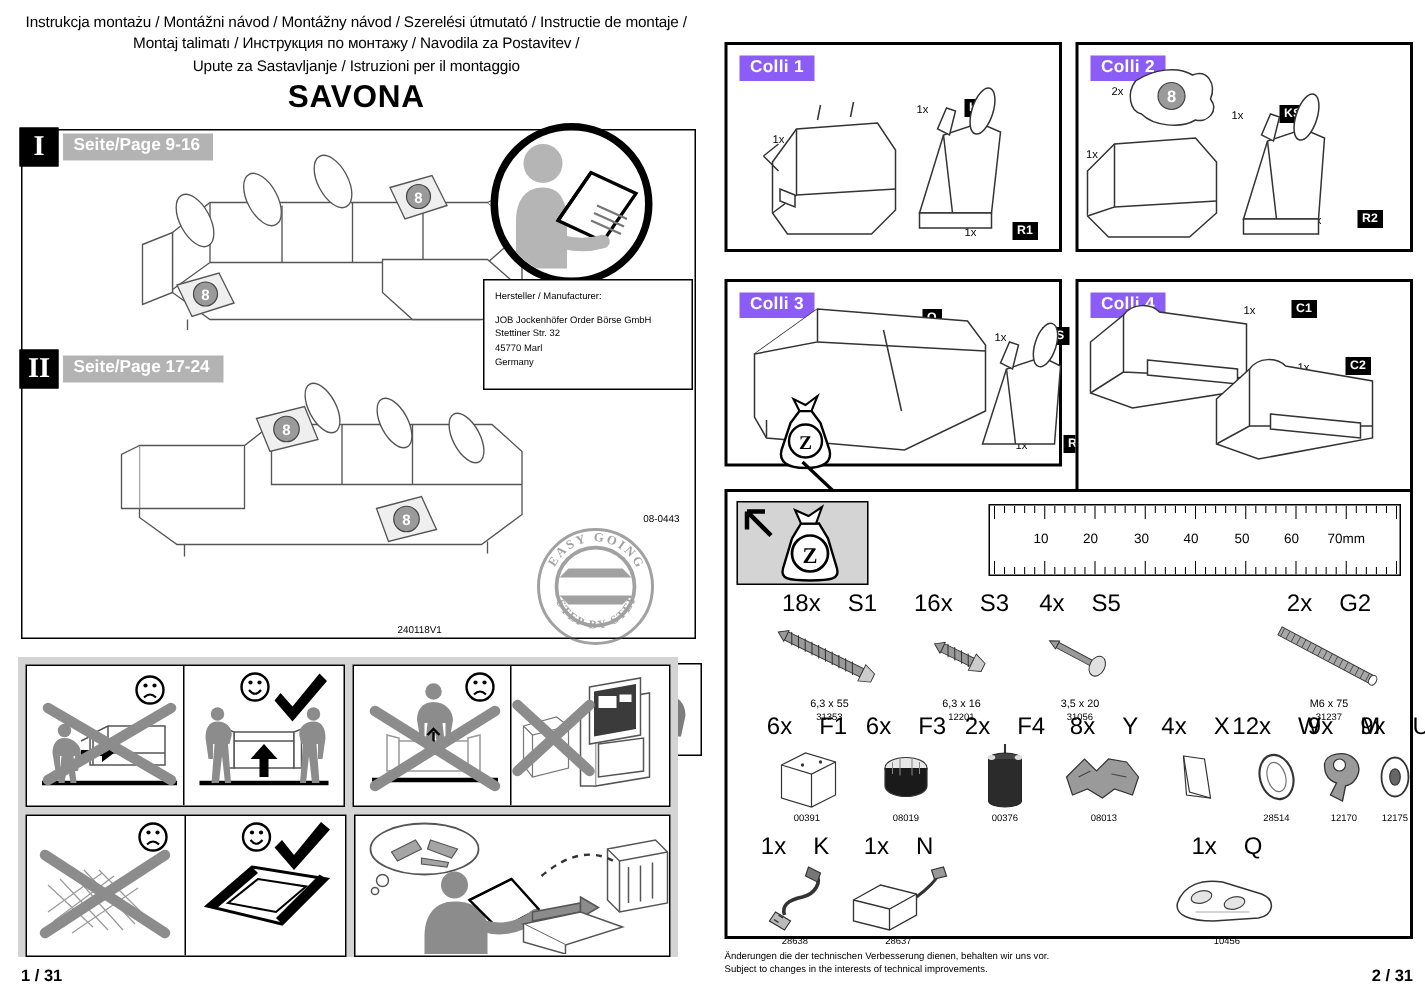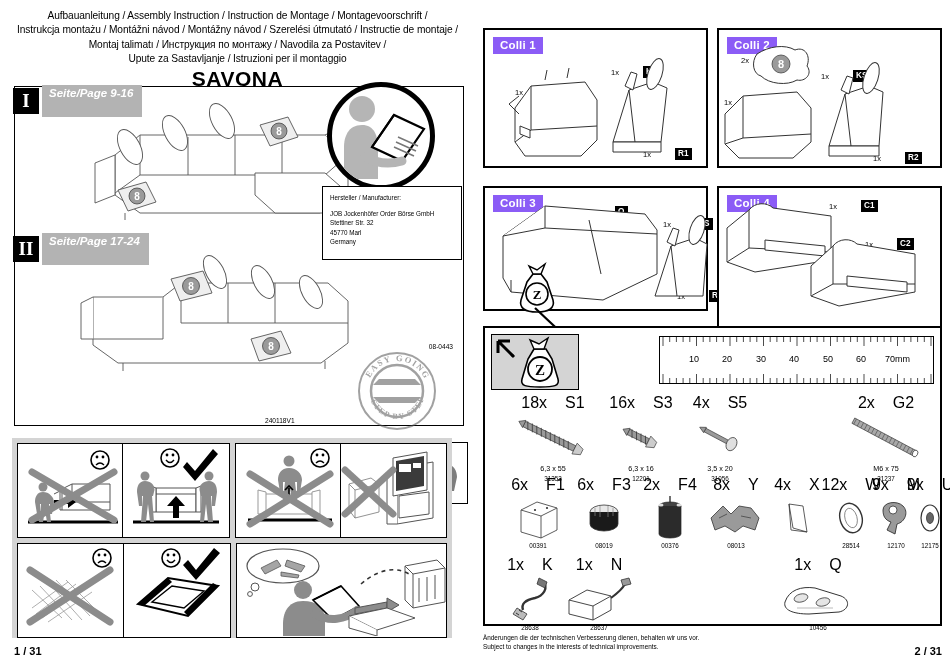--- a/index.html
+++ b/index.html
@@ -19,22 +19,22 @@
   .mainbox { position:absolute; left:14px; top:86px; width:450px; height:340px; border:1.6px solid #000; }
 
   .romanblock { position:absolute; display:flex; align-items:center; }
   .roman {
     width:26px; height:26px; background:#000; color:#fff;
     font-family:"Liberation Serif", serif; font-weight:bold;
     font-size:19px; display:flex; align-items:center; justify-content:center;
     border:2px solid #000;
   }
   .pagetag {
-    background:#b3b3b3; color:#fff; font-style:italic; font-weight:bold;
-    font-size:11.5px; padding:2px 9px 3px 7px; height:32px; line-height:13px;
+    background:#b3b3b3; color:#fff; font-weight:bold;
+    font-size:11.5px; padding:2px 9px 3px 7px; height:18px; line-height:13px;
     margin-left:3px;
   }
 
   .circleicon {
     position:absolute; left:327px; top:82px; width:108px; height:108px;
     border:5px solid #000; border-radius:50%; background:#fff; overflow:hidden;
   }
 
   .manubox {
     position:absolute; left:322px; top:186px; width:140px; height:74px;
@@ -91,21 +91,20 @@
   svg { display:block; }
 </style>
 </head>
 <body>
 
 <div class="page">
 
   <div class="left">
 
     <div class="langs">
-      <div>Aufbauanleitung / Assembly Instruction / Instruction de Montage / Montagevoorschrift /</div>
       <div>Instrukcja montażu / Montážni návod / Montážny návod / Szerelési útmutató / Instructie de montaje /</div>
       <div>Montaj talimatı / Инструкция по монтажу / Navodila za Postavitev /</div>
       <div>Upute za Sastavljanje / Istruzioni per il montaggio</div>
     </div>
     <div class="savona">SAVONA</div>
 
     <div class="mainbox">
 
       <div class="romanblock" style="left:-2px; top:-2px;">
         <div class="roman">I</div>
@@ -440,21 +439,21 @@
         <span class="cnt">2x</span>
       </div>
       <div class="partlbl" style="left:5px; top:66px;">
         <span class="cnt">1x</span>
         <span class="tag">A2</span>
       </div>
       <div class="partlbl" style="left:102px; top:40px;">
         <span class="cnt">1x</span>
         <span class="tag">KS</span>
       </div>
-      <div class="partlbl" style="left:154px; top:122px;">
+      <div class="partlbl" style="left:154px; top:110px;">
         <span class="cnt">1x</span>
         <span class="tag">R2</span>
       </div>
       <svg width="225" height="140" style="position:absolute;left:0;top:0;">
         <g fill="#fff" stroke="#333" stroke-width="1">
           <path d="M38,24 C50,16 66,14 76,20 C86,16 92,26 88,36 C94,44 86,52 78,50 C68,56 50,54 42,46 C34,44 32,32 38,24 Z"></path>
         </g>
         <circle cx="62" cy="34" r="9" fill="#9a9a9a" stroke="#444" stroke-width="0.8"></circle>
         <text x="62" y="38" font-size="11" font-weight="bold" fill="#fff" text-anchor="middle" font-family="Liberation Sans">8</text>
         <g fill="#fff" stroke="#333" stroke-width="1">

